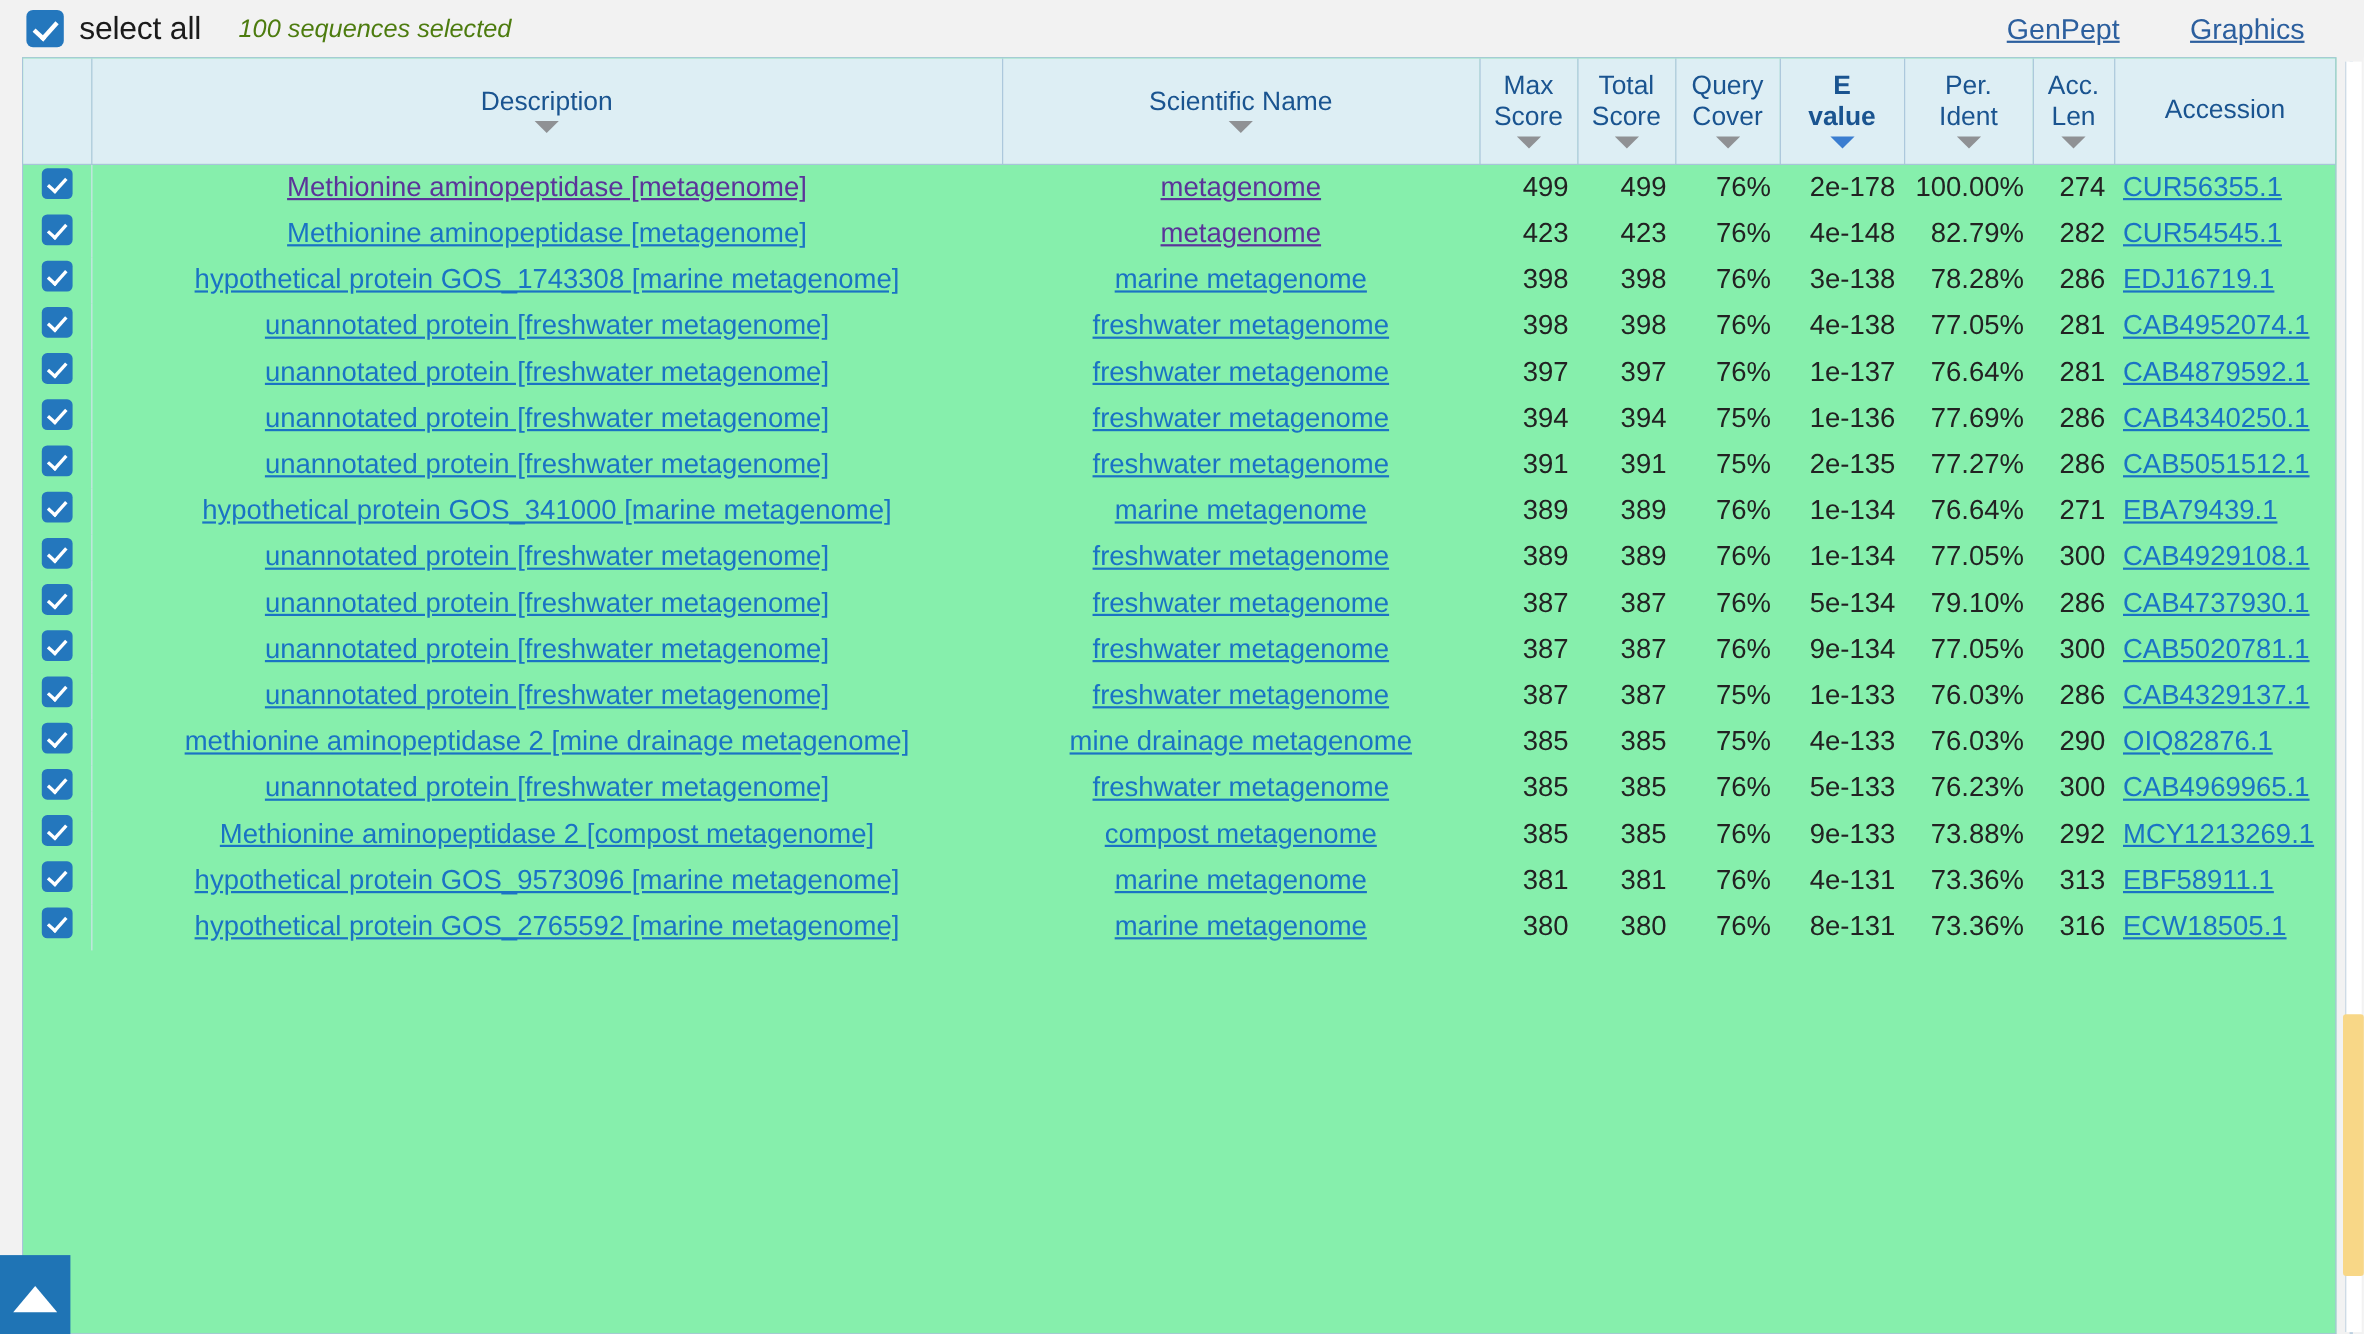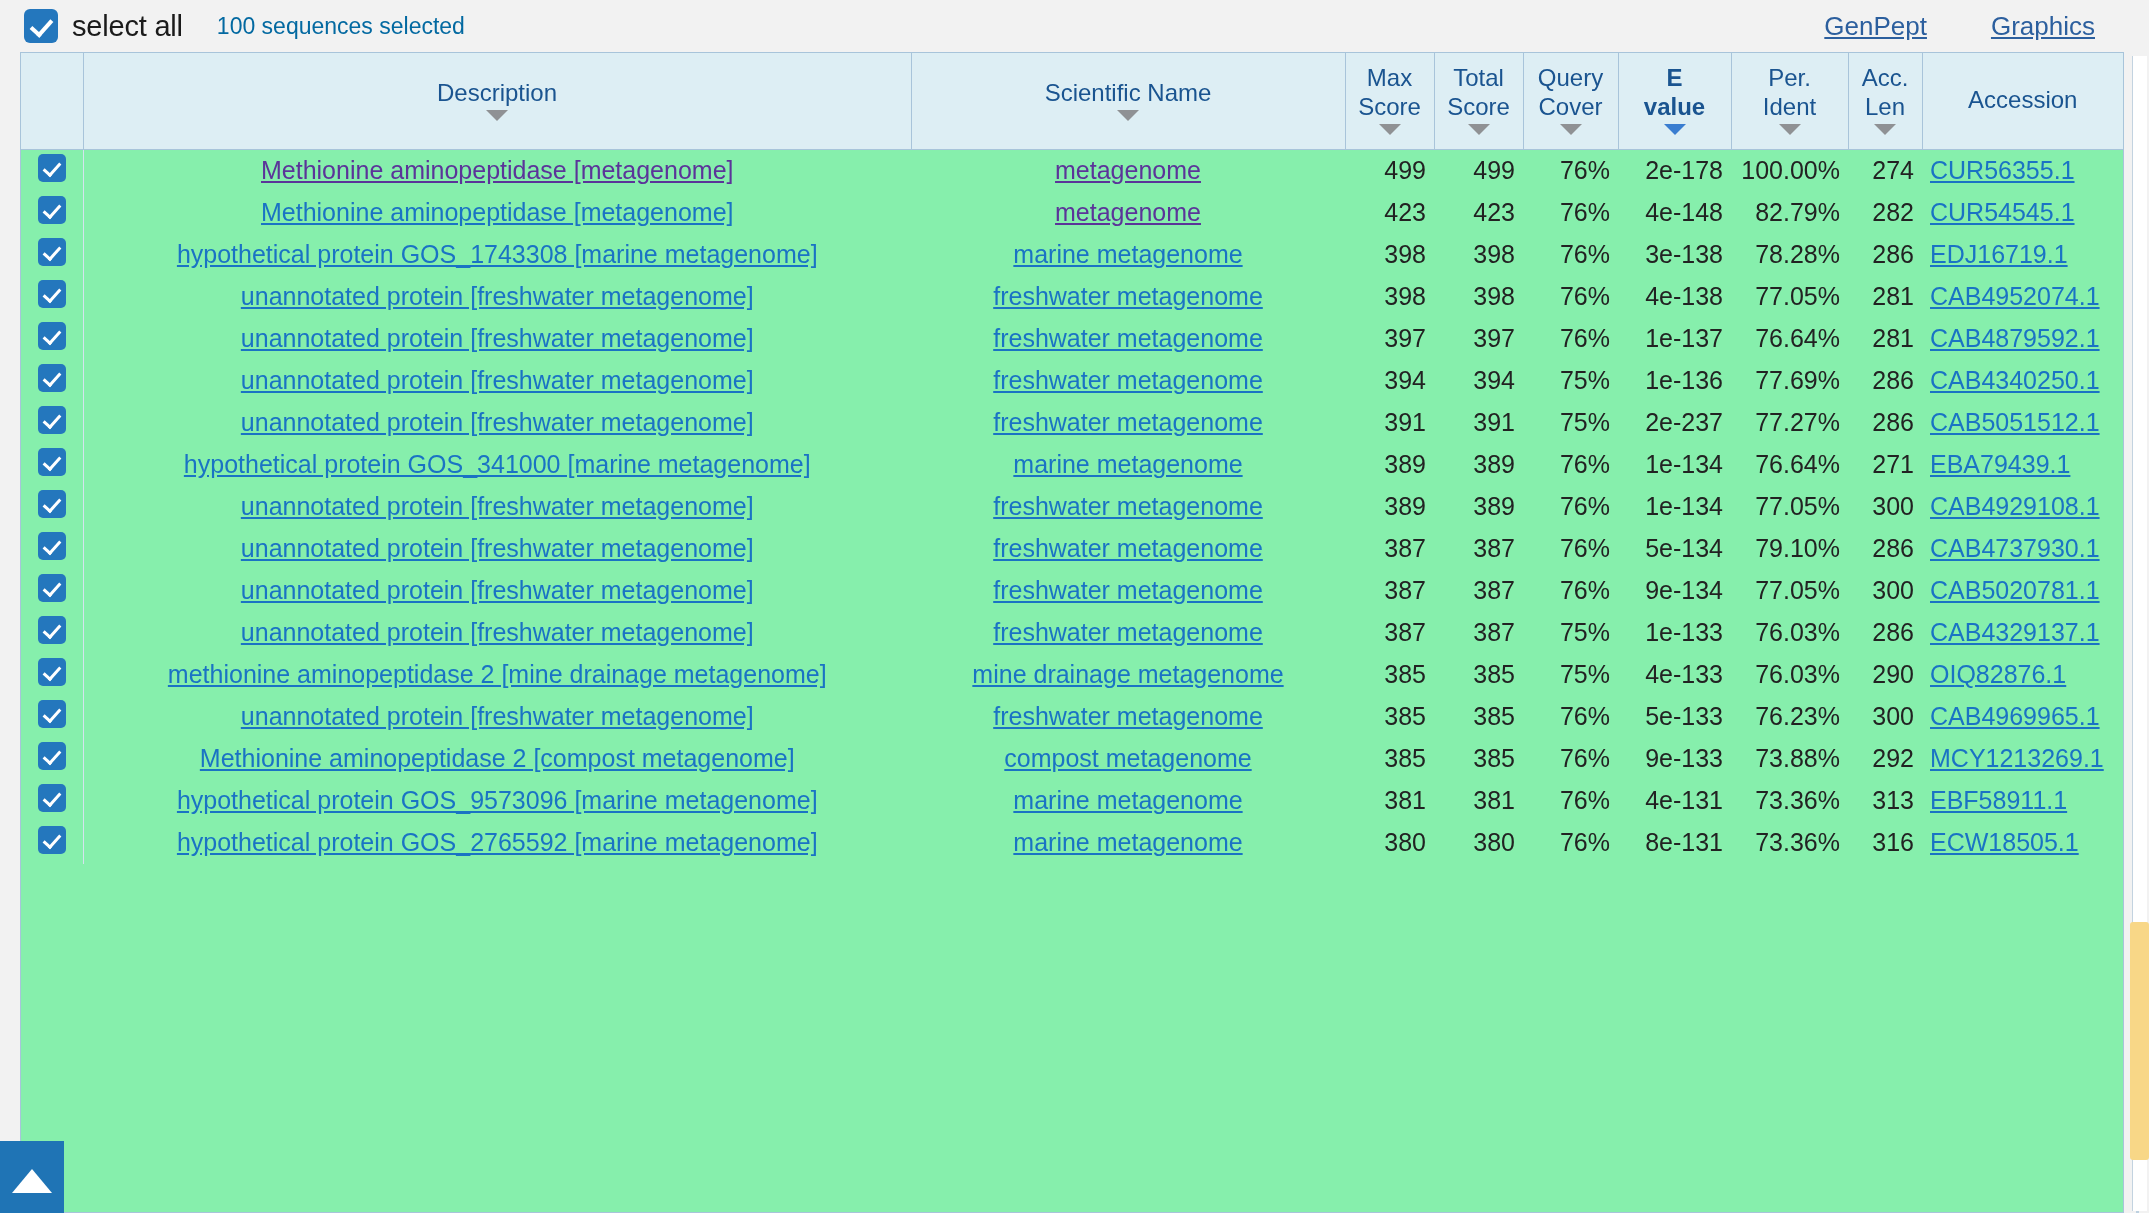--- a/index.html
+++ b/index.html
@@ -74,21 +74,22 @@
   }
 
   #select-all-label {
     font-size: 29px;
     color: #1b1b1b;
     letter-spacing: -0.2px;
   }
 
   #selected-count {
     font-size: 23px;
-    color: #0369a1;
+    font-style: italic;
+    color: #4d7c0f;
     margin-left: 20px;
     white-space: nowrap;
   }
 
   #toolbar-links {
     margin-left: auto;
     display: flex;
     gap: 64px;
     padding-right: 28px;
   }
@@ -395,21 +396,21 @@
             <td class="c-num">286</td>
             <td class="c-acc"><a>CAB4340250.1</a></td>
           </tr>
           <tr>
             <td class="c-check"><span class="chk small"></span></td>
             <td class="c-desc"><a>unannotated protein [freshwater metagenome]</a></td>
             <td class="c-sci"><a>freshwater metagenome</a></td>
             <td class="c-num">391</td>
             <td class="c-num">391</td>
             <td class="c-num">75%</td>
-            <td class="c-num">2e-237</td>
+            <td class="c-num">2e-135</td>
             <td class="c-num">77.27%</td>
             <td class="c-num">286</td>
             <td class="c-acc"><a>CAB5051512.1</a></td>
           </tr>
           <tr>
             <td class="c-check"><span class="chk small"></span></td>
             <td class="c-desc"><a>hypothetical protein GOS_341000 [marine metagenome]</a></td>
             <td class="c-sci"><a>marine metagenome</a></td>
             <td class="c-num">389</td>
             <td class="c-num">389</td>

